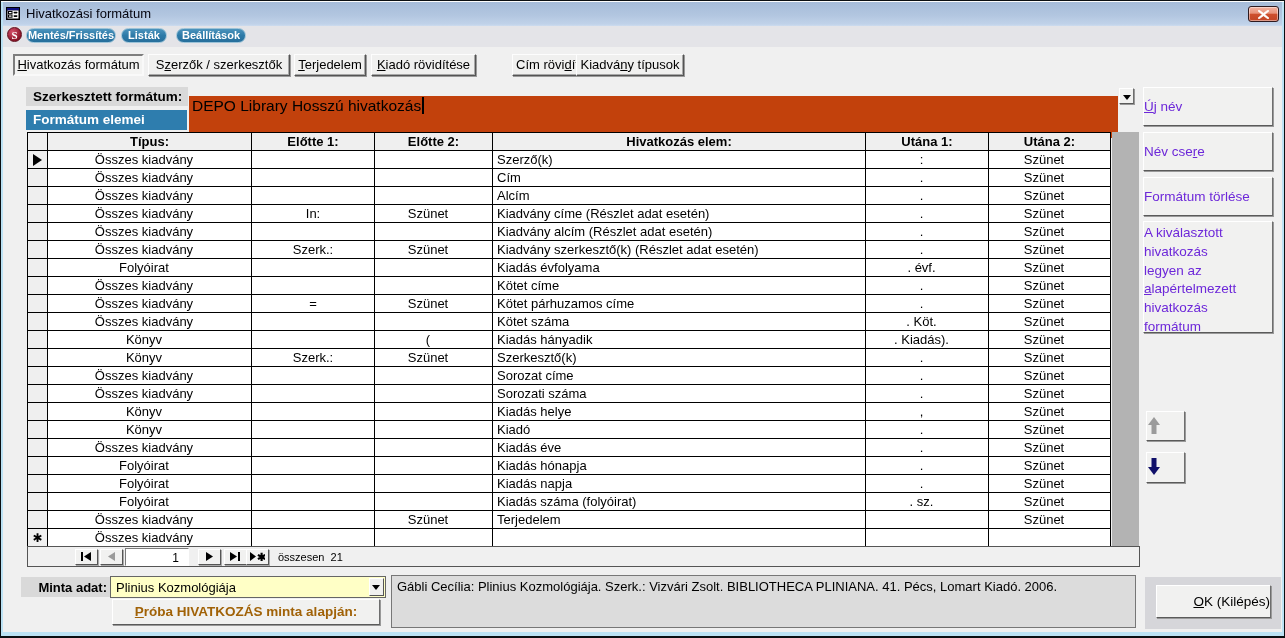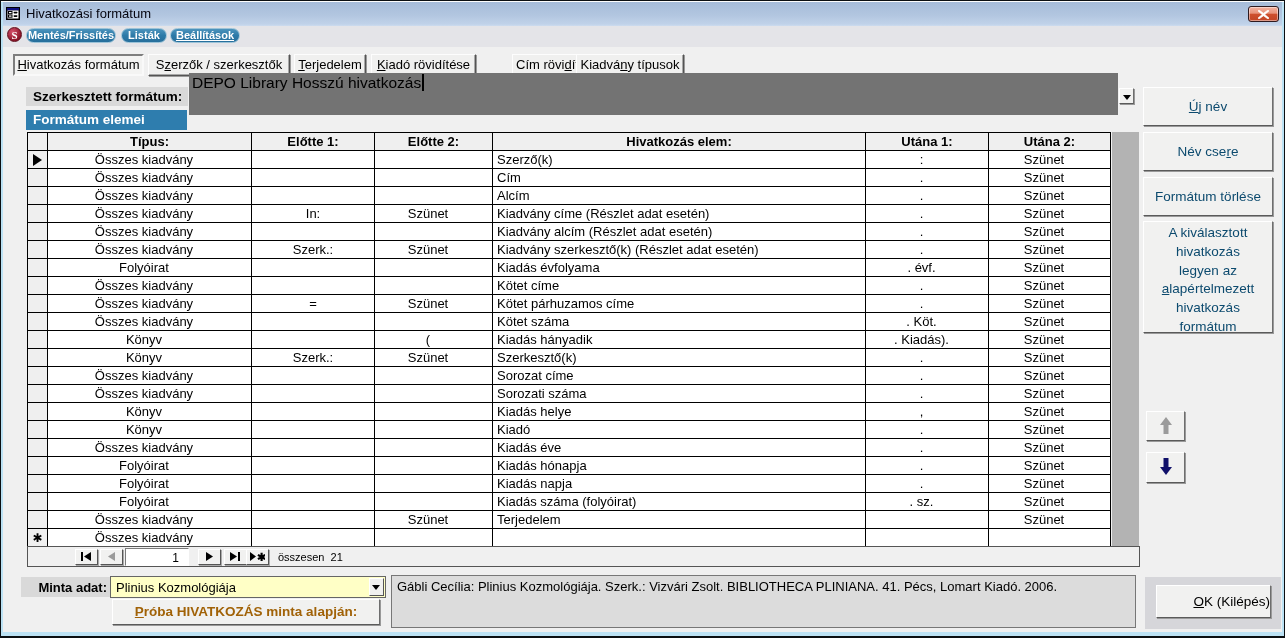--- a/index.html
+++ b/index.html
@@ -17,21 +17,21 @@
 .pill{position:absolute;top:2px;height:15px;border-radius:7.5px;background:linear-gradient(180deg,#4c94bd 0%,#2d7aa8 50%,#276f9c 100%);border:1px solid #9cc3d8;color:#fff;font-size:11px;font-weight:bold;text-align:center;line-height:13px;}
 
 .raised{background:#f1f1f0;border:1px solid;border-color:#ffffff #6e6e6e #5a5a5a #ffffff;box-shadow:1px 1px 0 #999;}
 
 .tab{position:absolute;top:54px;height:22px;font-size:13px;color:#000;text-align:center;line-height:20px;white-space:nowrap;background:#f0f0ef;border:1px solid;border-color:#fdfdfd #545454 #545454 #fdfdfd;box-shadow:inset -1px -1px 0 #a8a8a8, 1px 1px 0 #9a9a9a;}
 .tab.active{background:#f3f3f2;border-width:2px;border-color:#7e7e7e #f9f9f9 #f9f9f9 #7e7e7e;box-shadow:none;line-height:18px;}
 u{text-decoration:underline;}
 
 #lblszerk{position:absolute;left:26px;top:87px;width:162px;height:19px;background:#d9d9d9;font-weight:bold;font-size:13.5px;color:#000;padding-left:7px;line-height:19px;}
 #lblform{position:absolute;left:26px;top:110px;width:161px;height:20px;background:#2e7dae;font-weight:bold;font-size:13.5px;color:#fff;padding-left:7px;line-height:20px;}
-#cyanbox{position:absolute;left:189px;top:73px;width:945px;height:42px;background:#737373;}
+#cyanbox{position:absolute;left:189px;top:96px;width:945px;height:42px;background:#c2410c;}
 #cyantext{position:absolute;left:3px;top:1px;font-size:15.5px;color:#000;}
 #cyanstrip{position:absolute;right:0;top:0;width:16px;height:42px;background:#f0f0f0;}
 #ddbtn{position:absolute;left:1119px;top:88px;width:15px;height:16px;}
 .ddglyph{width:0;height:0;border:4px solid transparent;border-top:5px solid #000;position:absolute;left:3px;top:6px;}
 
 #grid{position:absolute;left:27px;top:132px;border-collapse:collapse;table-layout:fixed;background:#fff;}
 #grid td,#grid th{border:1px solid #000;height:18px;padding:0 2px;font-size:13px;font-weight:normal;text-align:center;white-space:nowrap;overflow:hidden;color:#000;}
 #grid thead th{background:#efefef;font-weight:bold;height:18px;}
 #grid td.sel{background:#efefef;position:relative;}
 #grid td.l{text-align:left;padding-left:4px;}
@@ -48,21 +48,21 @@
 
 #lblminta{position:absolute;left:21px;top:577px;width:89px;height:20px;background:#d9d9d9;font-weight:bold;font-size:13px;color:#000;text-align:right;padding:3px 3px 0 0;}
 #combo{position:absolute;left:110px;top:576px;width:276px;height:22px;background:#ffffc6;border:1px solid #666;}
 #combo .txt{position:absolute;left:5px;top:3px;font-size:13px;}
 #combo .btn{position:absolute;right:1px;top:1px;width:15px;height:18px;background:#f1f1f0;border:1px solid;border-color:#fff #555 #555 #fff;}
 #probabtn{position:absolute;left:112px;top:599px;width:268px;height:26px;font-size:13.5px;font-weight:bold;color:#a16207;text-align:center;line-height:24px;}
 #result{position:absolute;left:391px;top:575px;width:745px;height:53px;background:#dcdcdc;border:1px solid #777;font-size:13px;color:#000;padding:3px 0 0 5px;}
 #okpanel{position:absolute;left:1145px;top:577px;width:136px;height:52px;background:#d6d6da;}
 #okbtn{position:absolute;left:1156px;top:585px;width:115px;height:33px;font-size:13.5px;text-align:right;line-height:31px;}
 
-.rbtn{position:absolute;left:1143px;width:130px;font-size:13.5px;color:#0c4a6e;text-align:center;}
+.rbtn{position:absolute;left:1143px;width:130px;font-size:13.5px;color:#6d28d9;}
 </style></head>
 <body>
   <div id="titlebar">
     <svg id="ticon" viewBox="0 0 14 13">
       <rect x="0" y="0" width="14" height="13" fill="#000"></rect>
       <rect x="1" y="1" width="12" height="2.5" fill="#10107e"></rect>
       <rect x="1.5" y="3.5" width="11" height="8" fill="#fff"></rect>
       <rect x="2.5" y="4.5" width="3.5" height="2.2" fill="none" stroke="#000" stroke-width="1"></rect>
       <rect x="7.5" y="4.8" width="4" height="1.6" rx="0.8" fill="#000"></rect>
       <rect x="2.5" y="8" width="3.5" height="2.2" fill="none" stroke="#000" stroke-width="1"></rect>
@@ -70,21 +70,21 @@
     </svg>
     <div class="txt">Hivatkozási formátum</div>
   </div>
   <div id="closebtn"><svg width="11" height="9" style="margin-top:3px">
       <path d="M1 0 L5.5 3.2 L10 0 L11 1 L6.8 4.5 L11 8 L10 9 L5.5 5.8 L1 9 L0 8 L4.2 4.5 L0 1 Z" fill="#fff" stroke="#fff" stroke-width="0.6"></path>
     </svg></div>
   <div id="toolbar">
     <div id="sbadge">S</div>
     <div class="pill" style="left:25px;width:90px;">Mentés/Frissítés</div>
     <div class="pill" style="left:120px;width:46px;">Listák</div>
-    <div class="pill" style="left:169px;width:70px;text-decoration:underline;">Beállítások</div>
+    <div class="pill" style="left:175px;width:70px;">Beállítások</div>
   </div>
   <div class="tab active" style="left:13px;width:131px;"><u>H</u>ivatkozás formátum</div>
   <div class="tab" style="left:148px;width:142px;">S<u>z</u>erzők / szerkesztők</div>
   <div class="tab" style="left:294px;width:72px;"><u>T</u>erjedelem</div>
   <div class="tab" style="left:371px;width:105px;"><u>K</u>iadó rövidítése</div>
   <div class="tab" style="left:464px;width:92px;margin-left:48px;">Cím rövi<u>d</u>ítése</div>
   <div class="tab" style="left:576px;width:108px;">Kiadvá<u>n</u>y típusok</div>
 
   <div id="cyanbox">
     <div id="cyantext">DEPO Library Hosszú hivatkozás<span style="border-left:2px solid #000;margin-left:1px;">&nbsp;</span></div>

